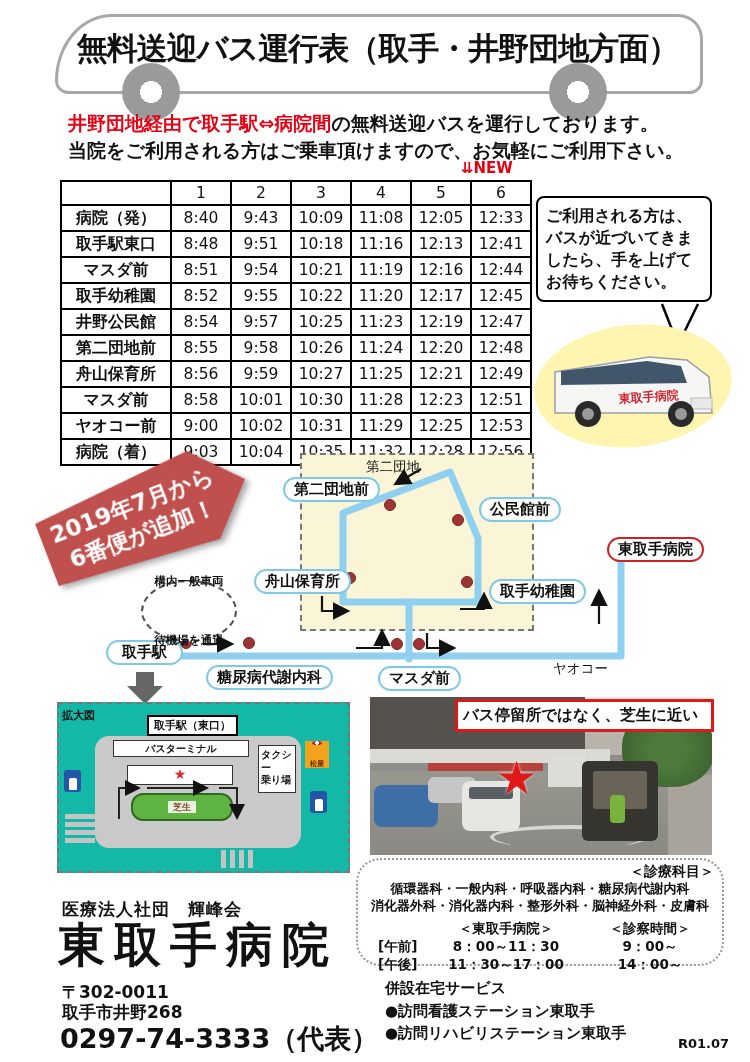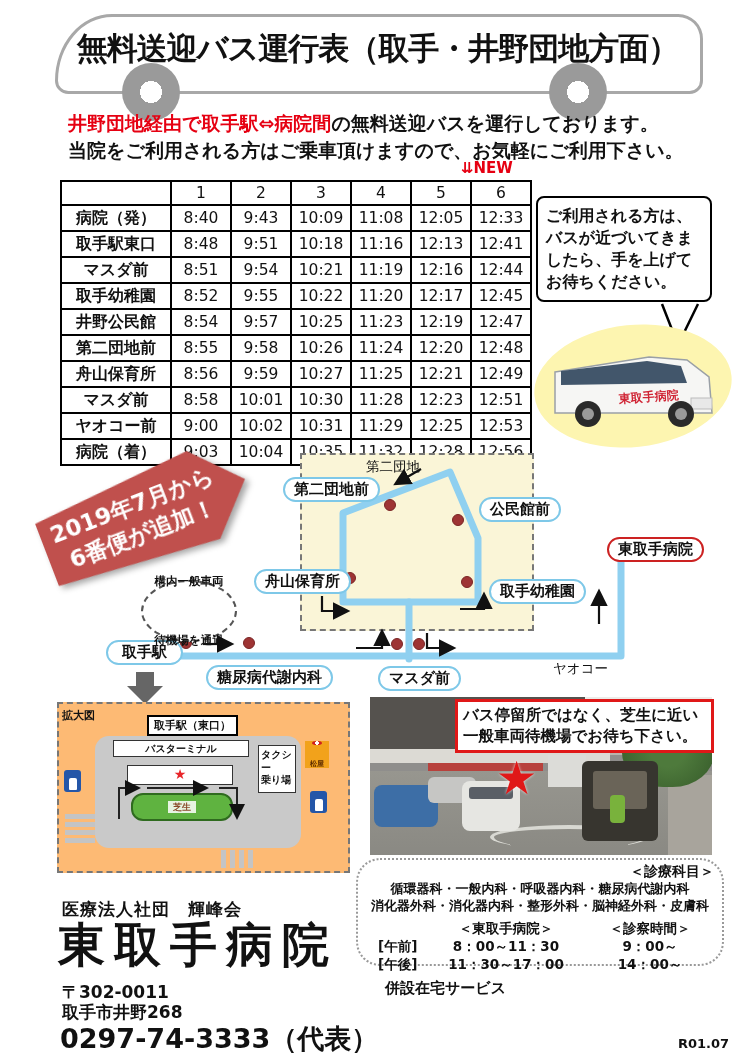--- a/index.html
+++ b/index.html
@@ -50,21 +50,21 @@
     border-radius:50%;display:flex;flex-direction:column;align-items:center;
     justify-content:center;font-size:11.5px;font-weight:600;line-height:1.3;background:#fff;gap:44px;}
   .banner{left:40px;top:468px;width:212px;height:98px;transform:rotate(-21deg);
     filter:drop-shadow(3px 4px 3px rgba(0,0,0,.35));}
   .banner-shape{width:100%;height:100%;background:var(--banner-red);
     clip-path:polygon(0 16%,79% 2%,100% 50%,79% 98%,0 84%);
     display:flex;flex-direction:column;align-items:center;justify-content:center;
     color:#fff;font-size:23px;font-weight:800;line-height:1.3;padding-right:18px;box-sizing:border-box;}
 
   
-  .zoom-box{left:57px;top:702px;width:289px;height:167px;border:2px dashed #777;background:#fdba74;}
+  .zoom-box{left:57px;top:702px;width:289px;height:167px;border:2px dashed #777;background:#14b8a6;}
   .zoom-box .abs{position:absolute;}
   .zoom-label{left:3px;top:4px;font-size:11px;font-weight:700;}
   .sta-box{left:88px;top:11px;border:2px solid #000;background:#fff;font-size:11px;
     font-weight:700;padding:1px 5px;white-space:nowrap;}
   .terminal-gray{left:36px;top:32px;width:206px;height:112px;background:#c9c9c9;border-radius:14px;}
   .bus-terminal-box{left:54px;top:36px;width:134px;height:15px;background:#fff;border:1px solid #333;
     font-size:10px;font-weight:600;text-align:center;line-height:15px;}
   .star-box{left:68px;top:61px;width:104px;height:18px;background:#fff;border:1px solid #333;
     text-align:center;color:#e8262a;font-size:14px;line-height:17px;}
   .lawn{left:72px;top:89px;width:98px;height:24px;background:var(--lawn-green);
@@ -389,21 +389,20 @@
       </div>
     <div class="abs ph-truck"></div>
     <div class="abs ph-van">
         <i></i>
       </div>
     <div class="abs ph-person"></div>
     <div class="abs ph-star">★</div>
   </div>
   <div class="abs photo-note">
     <div>バス停留所ではなく、芝生に近い</div>
-    <div>一般車両待機場でお待ち下さい。</div>
   </div>
 
   <div class="abs hosp-org">医療法人社団　輝峰会</div>
   <div class="abs hosp-name">東取手病院</div>
   <div class="abs hosp-postal">〒302-0011</div>
   <div class="abs hosp-addr">取手市井野268</div>
   <div class="abs hosp-phone">0297-74-3333（代表）</div>
 
   <div class="abs clinic-box">
     <div class="clinic-title">＜診療科目＞</div>
@@ -417,17 +416,21 @@
       <span>8：00～11：30</span>
       <span>9：00～</span>
       <span class="lab">[午後]</span>
       <span>11：30～17：00</span>
       <span>14：00～</span>
     </div>
   </div>
 
   <div class="abs services">
     <div>併設在宅サービス</div>
+    <ul>
+        <li>●訪問看護ステーション東取手</li>
+        <li>●訪問リハビリステーション東取手</li>
+      </ul>
   </div>
 
   <div class="abs version">R01.07</div>
 
 </div>
 
 </body></html>

